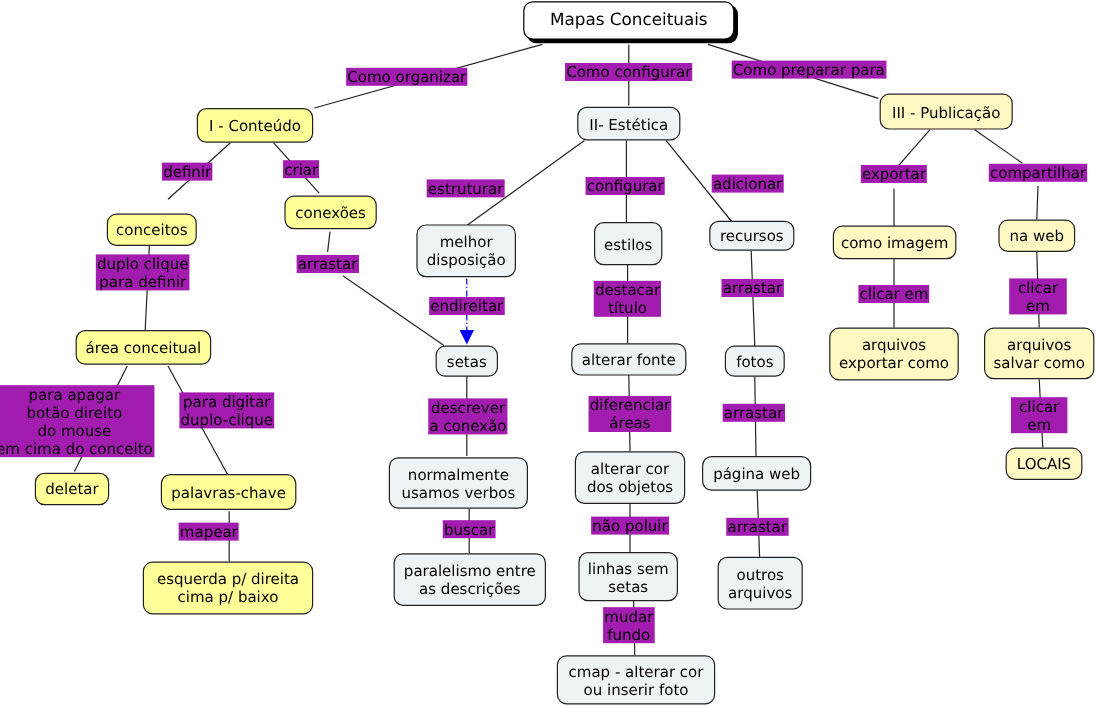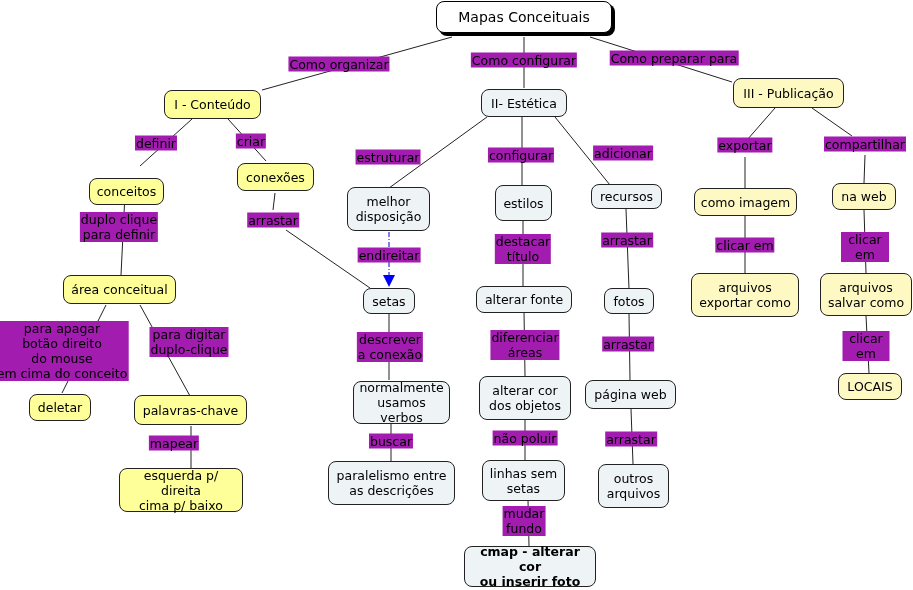--- a/index.html
+++ b/index.html
@@ -66,38 +66,38 @@
 
 <div class="node yellow" style="left:164px;top:90px;width:97px;height:29px;">I - Conteúdo</div>
 <div class="node gray" style="left:481px;top:89px;width:86px;height:28px;">II- Estética</div>
 <div class="node pink" style="left:733px;top:78px;width:111px;height:30px;">III - Publicação</div>
 
 <div class="node yellow" style="left:89px;top:178px;width:75px;height:27px;">conceitos</div>
 <div class="node yellow" style="left:237px;top:163px;width:77px;height:28px;">conexões</div>
 <div class="node yellow" style="left:63px;top:275px;width:113px;height:29px;">área conceitual</div>
 <div class="node yellow" style="left:29px;top:394px;width:62px;height:27px;">deletar</div>
 <div class="node yellow" style="left:134px;top:395px;width:113px;height:30px;">palavras-chave</div>
-<div class="node yellow" style="left:119px;top:468px;width:124px;height:44px;">esquerda p/ direita
+<div class="node yellow" style="left:119px;top:468px;width:142px;height:44px;">esquerda p/ direita
 cima p/ baixo</div>
 
 <div class="node gray" style="left:347px;top:187px;width:83px;height:44px;">melhor
 disposição</div>
 <div class="node gray" style="left:363px;top:288px;width:52px;height:26px;">setas</div>
-<div class="node gray" style="left:353px;top:381px;width:97px;height:43px;">normalmente
+<div class="node gray" style="left:324px;top:381px;width:116px;height:43px;">normalmente
 usamos verbos</div>
 <div class="node gray" style="left:328px;top:461px;width:127px;height:44px;">paralelismo entre
 as descrições</div>
 
 <div class="node gray" style="left:495px;top:185px;width:57px;height:36px;">estilos</div>
 <div class="node gray" style="left:476px;top:286px;width:96px;height:27px;">alterar fonte</div>
 <div class="node gray" style="left:479px;top:376px;width:92px;height:44px;">alterar cor
 dos objetos</div>
 <div class="node gray" style="left:482px;top:460px;width:83px;height:41px;">linhas sem
 setas</div>
-<div class="node gray" style="left:464px;top:546px;width:132px;height:41px;font-weight:bold;">cmap - alterar cor
+<div class="node gray" style="left:464px;top:546px;width:132px;height:41px;">cmap - alterar cor
 ou inserir foto</div>
 
 <div class="node gray" style="left:591px;top:184px;width:71px;height:25px;">recursos</div>
 <div class="node gray" style="left:604px;top:288px;width:50px;height:26px;">fotos</div>
 <div class="node gray" style="left:585px;top:380px;width:91px;height:29px;">página web</div>
 <div class="node gray" style="left:598px;top:464px;width:71px;height:44px;">outros
 arquivos</div>
 
 <div class="node pink" style="left:694px;top:188px;width:103px;height:28px;">como imagem</div>
 <div class="node pink" style="left:691px;top:273px;width:108px;height:44px;">arquivos

